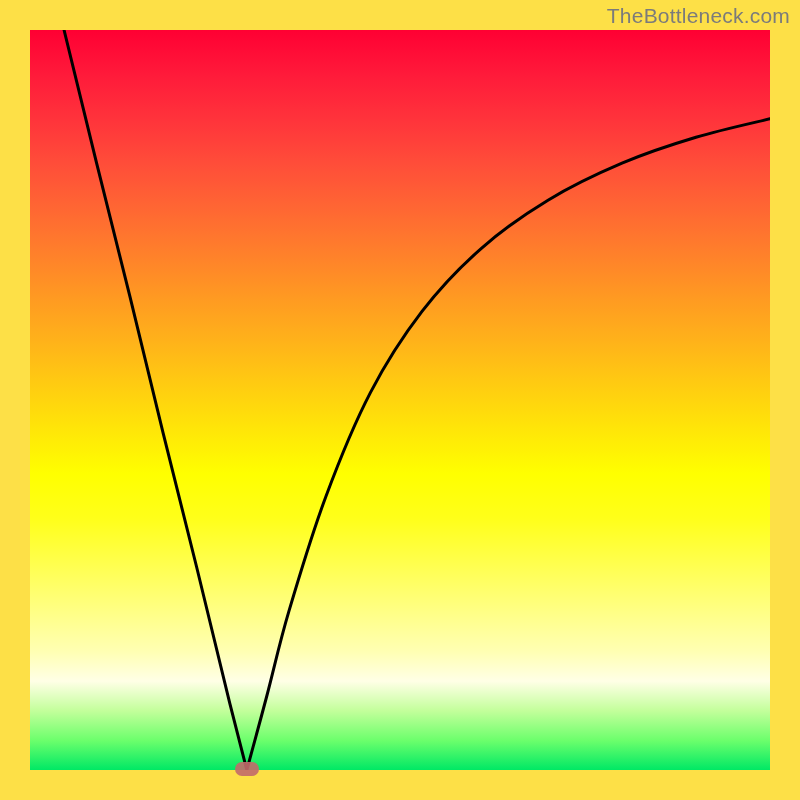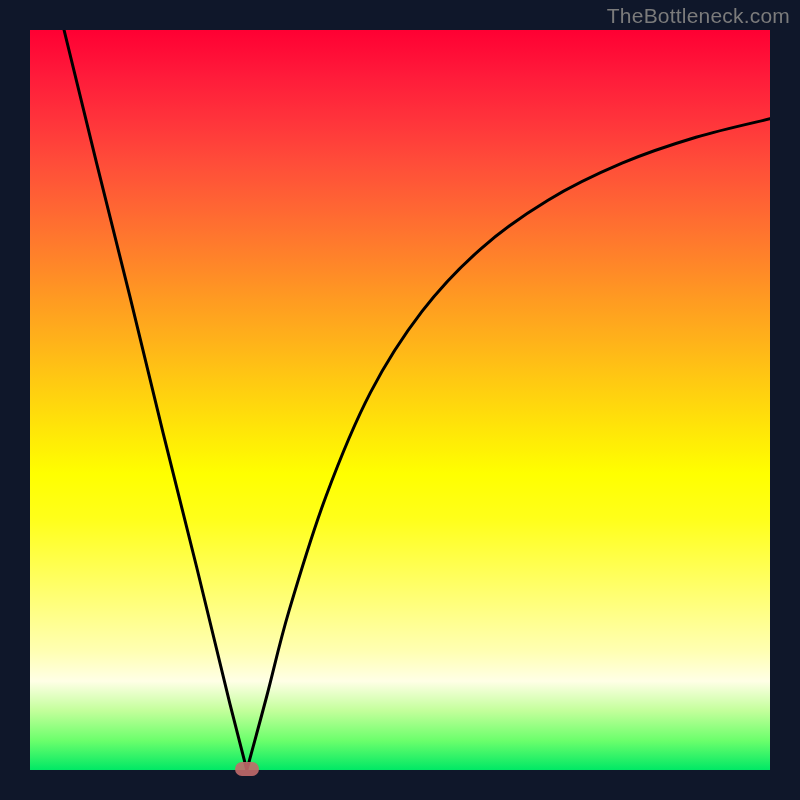--- a/index.html
+++ b/index.html
@@ -8,21 +8,21 @@
     width: 800px;
     height: 800px;
     overflow: hidden;
     background: #000;
     font-family: Arial, Helvetica, sans-serif;
   }
   .frame {
     position: relative;
     width: 800px;
     height: 800px;
-    background: #0f172a;
+    background: #fde047;
   }
   .plot {
     position: absolute;
     left: 30px;
     top: 30px;
     width: 740px;
     height: 740px;
     background: linear-gradient(to bottom,
       #ff0033 0%,
       #ff1a3a 6%,

